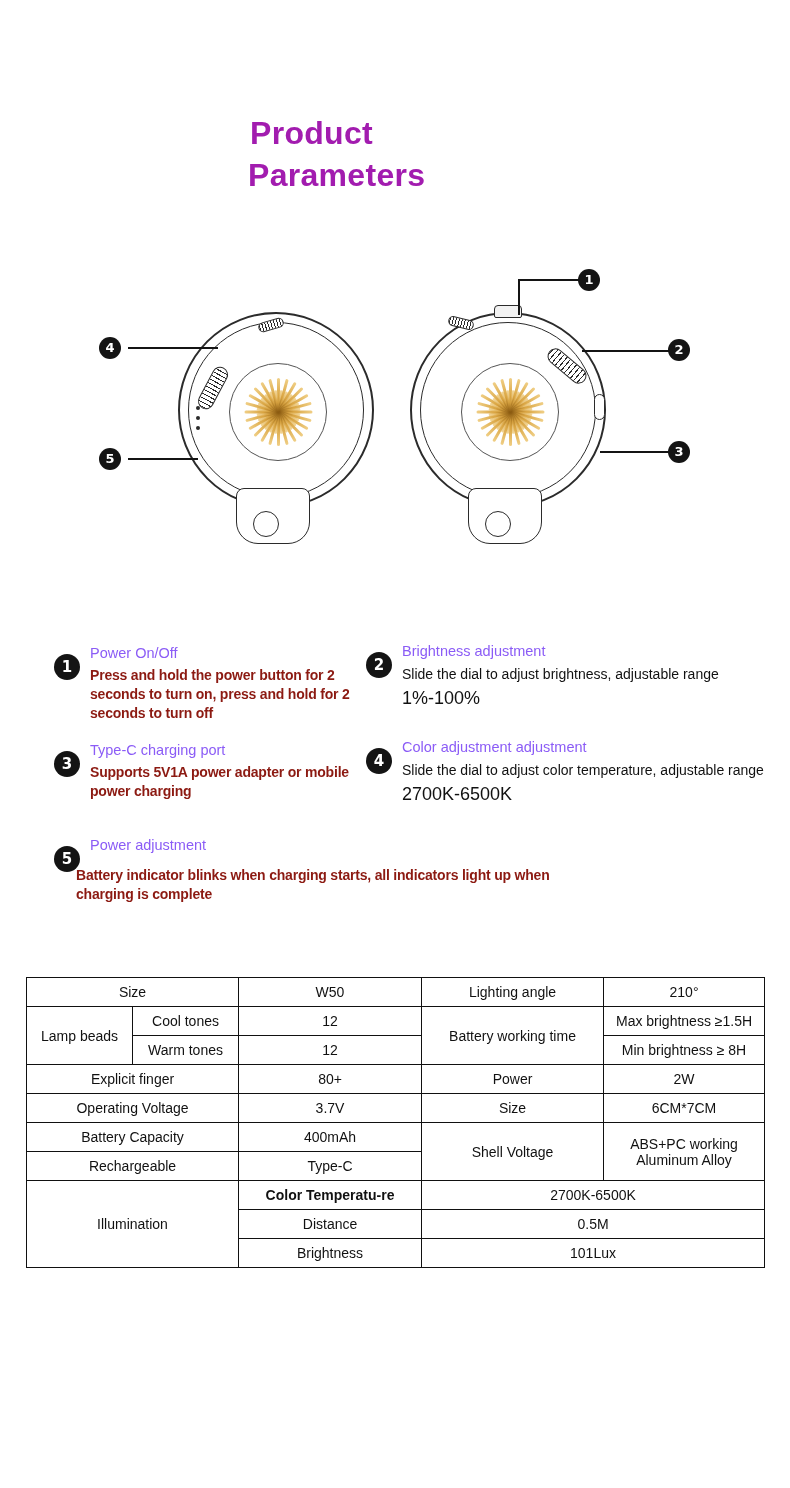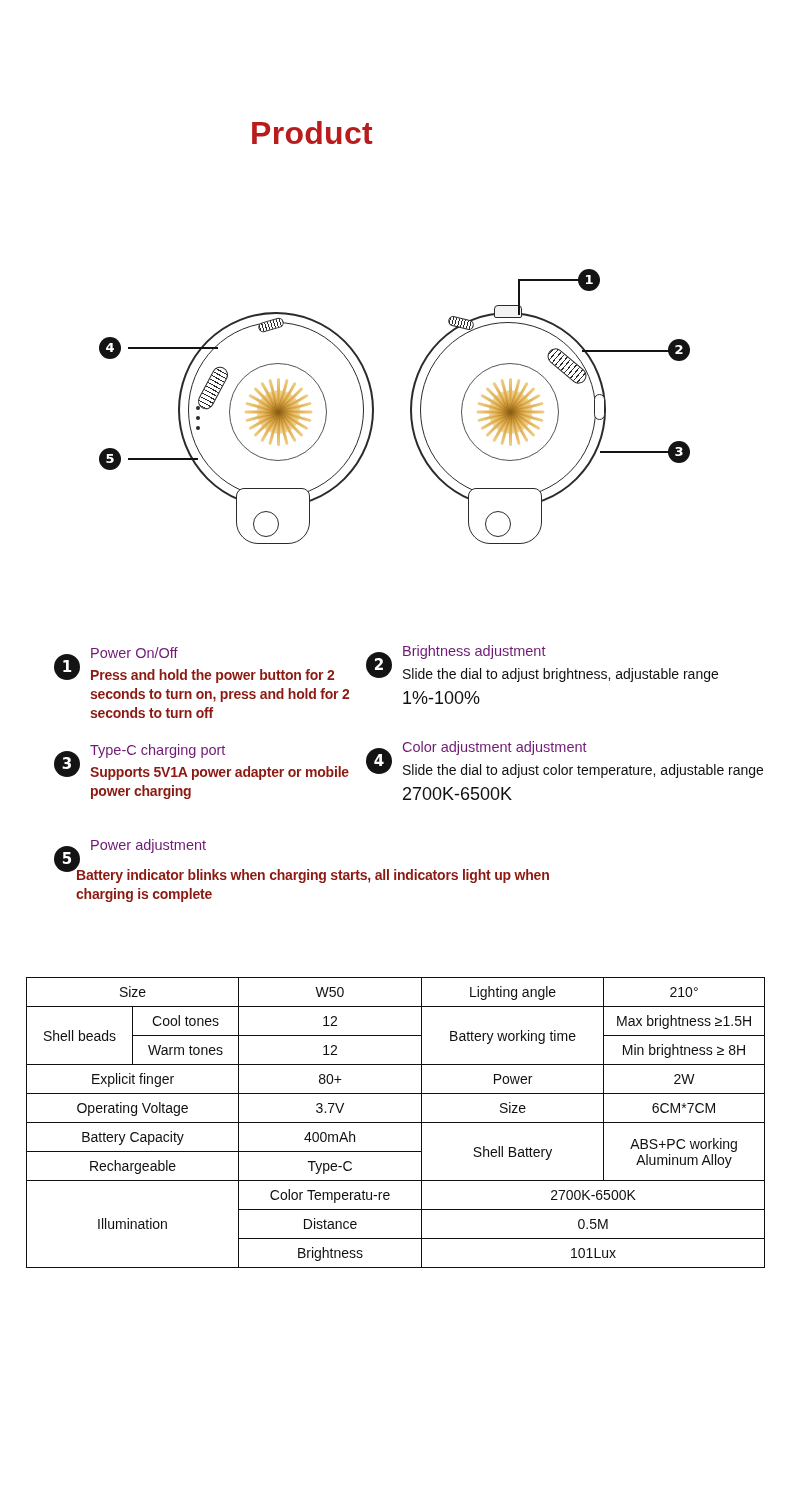--- a/index.html
+++ b/index.html
@@ -17,21 +17,21 @@
   }
 
   
   .title-block {
     position: absolute;
     left: 250px;
     top: 112px;
     font-size: 32px;
     line-height: 1.32;
     font-weight: 700;
-    color: #b91c1c;
+    color: #a21caf;
     letter-spacing: 0.3px;
   }
   .title-line2 { margin-left: -2px; }
 
   
   .product-area {
     position: absolute;
     left: 0;
     top: 255px;
     width: 790px;
@@ -228,21 +228,21 @@
     font-weight: 700;
     line-height: 26px;
     text-align: center;
     font-family: "DejaVu Sans", sans-serif;
   }
   .feat .head {
     position: absolute;
     left: 36px;
     top: -9px;
     font-size: 14.5px;
-    color: #701a75;
+    color: #8b5cf6;
     white-space: nowrap;
   }
   .feat .body {
     position: absolute;
     left: 36px;
     top: 12px;
     font-size: 14px;
     color: #111;
     line-height: 1.45;
   }
@@ -279,32 +279,33 @@
     text-align: center;
     vertical-align: middle;
     font-size: 14px;
     padding: 6px 4px;
     color: #111;
   }
   td.lbl { font-size: 14px; }
   td.val { font-size: 17px; }
   td.val-sm { font-size: 14px; }
   td.val-md { font-size: 15px; }
-  td.tiny { font-size: 10.5px; line-height: 1.15; }
+  td.tiny { font-size: 10.5px; line-height: 1.15; font-weight: bold; }
   .c1 { width: 106px; }
   .c2 { width: 106px; }
   .c3 { width: 183px; }
   .c4 { width: 182px; }
   .c5 { width: 161px; }
 </style>
 </head>
 <body>
 
 <div class="title-block">
   <div>Product</div>
+  <div class="title-line2">Parameters</div>
 </div>
 
 <div class="product-area">
 
   <div class="lamp lamp-left">
     <div class="band"></div>
     <div class="dial"></div>
     <div class="dial-small"></div>
     <div class="indicators">
       <b></b>
@@ -490,21 +491,21 @@
         <col class="c5">
     </colgroup>
     <tbody>
       <tr>
         <td class="lbl" colspan="2">Size</td>
         <td class="val">W50</td>
         <td class="lbl">Lighting angle</td>
         <td class="val">210°</td>
       </tr>
       <tr>
-        <td class="lbl" rowspan="2">Shell beads</td>
+        <td class="lbl" rowspan="2">Lamp beads</td>
         <td class="lbl">Cool tones</td>
         <td class="val-md">12</td>
         <td class="lbl" rowspan="2">Battery working time</td>
         <td class="val-sm">Max brightness ≥1.5H</td>
       </tr>
       <tr>
         <td class="lbl">Warm tones</td>
         <td class="val-md">12</td>
         <td class="val-sm">Min brightness ≥ 8H</td>
       </tr>
@@ -516,21 +517,21 @@
       </tr>
       <tr>
         <td class="lbl" colspan="2">Operating Voltage</td>
         <td class="val">3.7V</td>
         <td class="lbl">Size</td>
         <td class="val">6CM*7CM</td>
       </tr>
       <tr>
         <td class="lbl" colspan="2">Battery Capacity</td>
         <td class="val">400mAh</td>
-        <td class="lbl" rowspan="2">Shell Battery</td>
+        <td class="lbl" rowspan="2">Shell Voltage</td>
         <td class="val-md" rowspan="2">
           <div>ABS+PC working</div>
           <div>Aluminum Alloy</div>
         </td>
       </tr>
       <tr>
         <td class="lbl" colspan="2">Rechargeable</td>
         <td class="val">Type-C</td>
       </tr>
       <tr>

